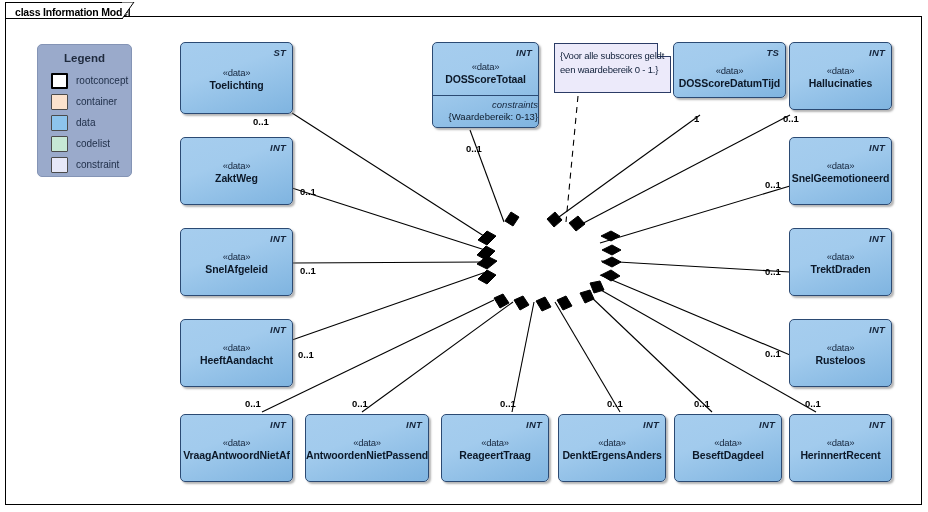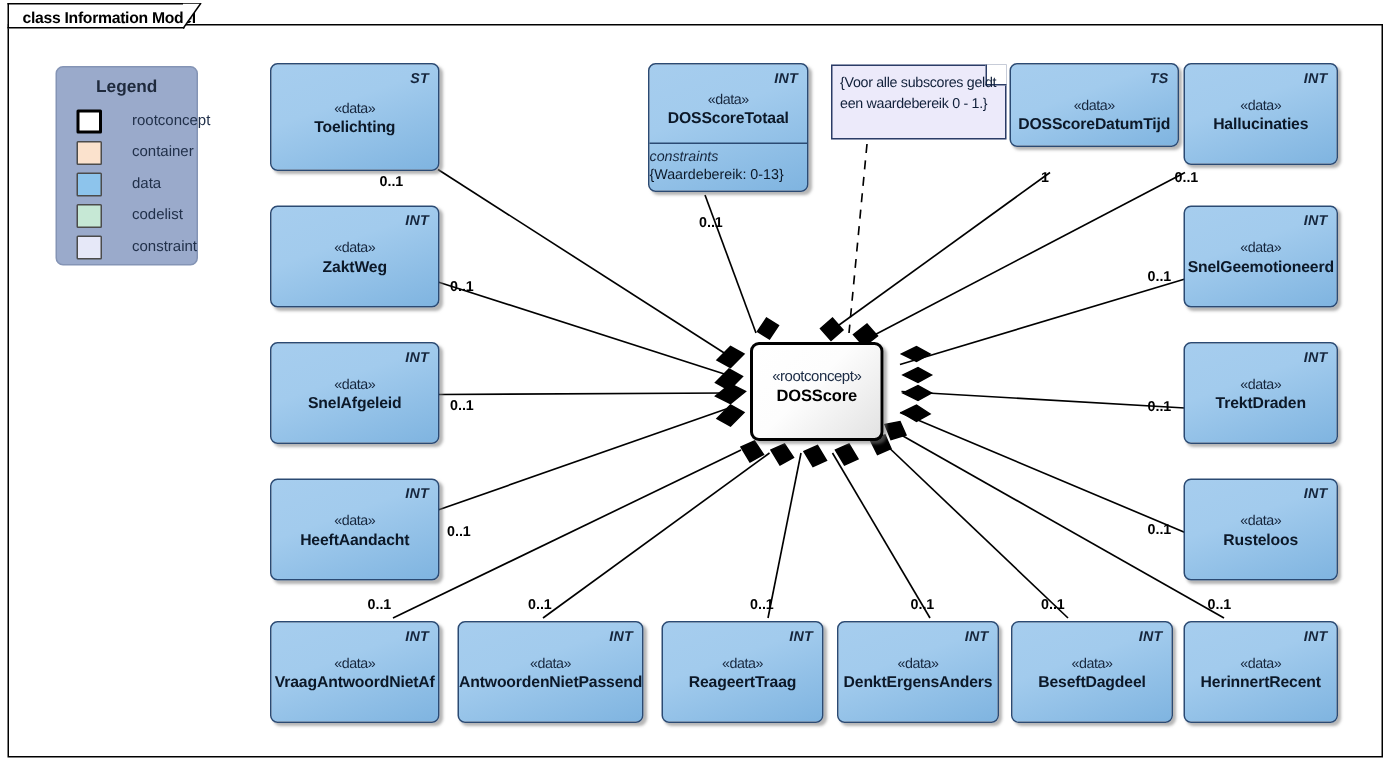--- a/index.html
+++ b/index.html
@@ -99,21 +99,20 @@
     border-radius: 1px;
   }
   .legend-swatch.thick { border: 2px solid #000; }
   .legend-label {
     position: absolute;
     left: 25px;
     top: 2px;
     font-size: 10px;
     color: #21304a;
     white-space: nowrap;
-    margin-left: 12px;
   }
 
   
   .cls {
     position: absolute;
     box-sizing: border-box;
     border: 1px solid #2b4a73;
     border-radius: 5px;
     background: linear-gradient(160deg, #a6cdee 0%, #a2cbed 38%, #7fb4e0 100%);
     box-shadow: 2px 2px 2px rgba(120,120,120,0.55);
@@ -152,21 +151,21 @@
     position: absolute;
     left: 0;
     width: 100%;
     height: 0;
     border-top: 1px solid #2b4a73;
   }
   .cls-compart {
     position: absolute;
     left: 0;
     width: 100%;
-    text-align: left;
+    text-align: right;
   }
   .cls-compart-title {
     font-size: 9.5px;
     font-style: italic;
     color: #16263d;
   }
   .cls-compart-body {
     font-size: 9.5px;
     color: #0c1828;
     margin-top: 1px;
@@ -473,20 +472,14 @@
 
   <div class="cls" style="left:789px; top:414px; width:103px; height:68px;">
     <span class="cls-type">INT</span>
     <div class="cls-head" style="padding-top:22px;">
       <div class="cls-stereo">«data»</div>
       <div class="cls-name">HerinnertRecent</div>
     </div>
   </div>
   <span class="mult" style="left:805px; top:398px;">0..1</span>
 
-  <div class="cls root" style="left:500px; top:228px; width:89px; height:66px;">
-    <div class="cls-head" style="padding-top:16px;">
-      <div class="cls-stereo">«rootconcept»</div>
-      <div class="cls-name">DOSScore</div>
-    </div>
-  </div>
 
 </div>
 
 </body></html>

